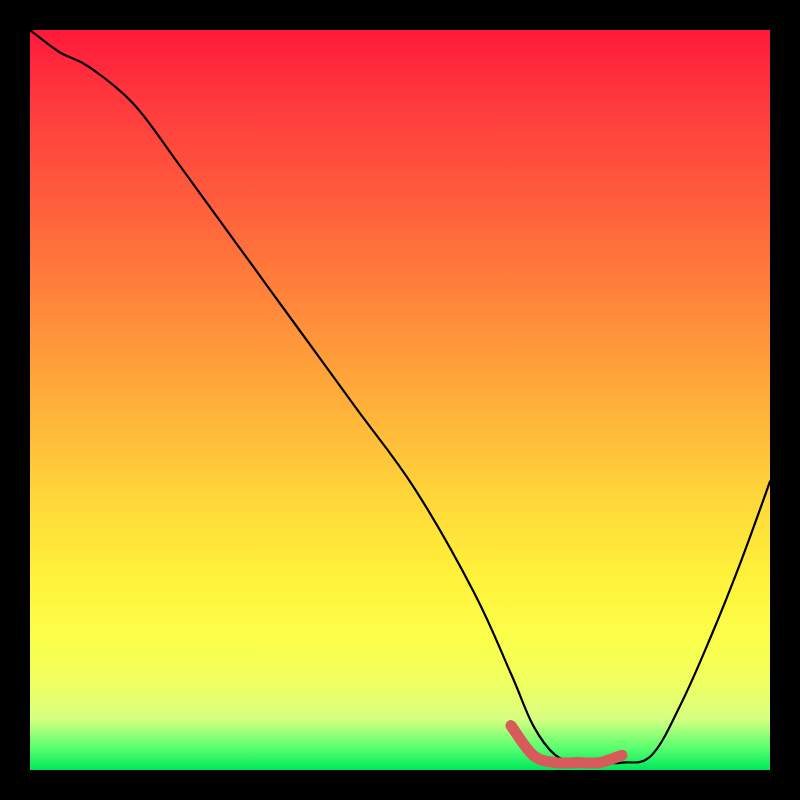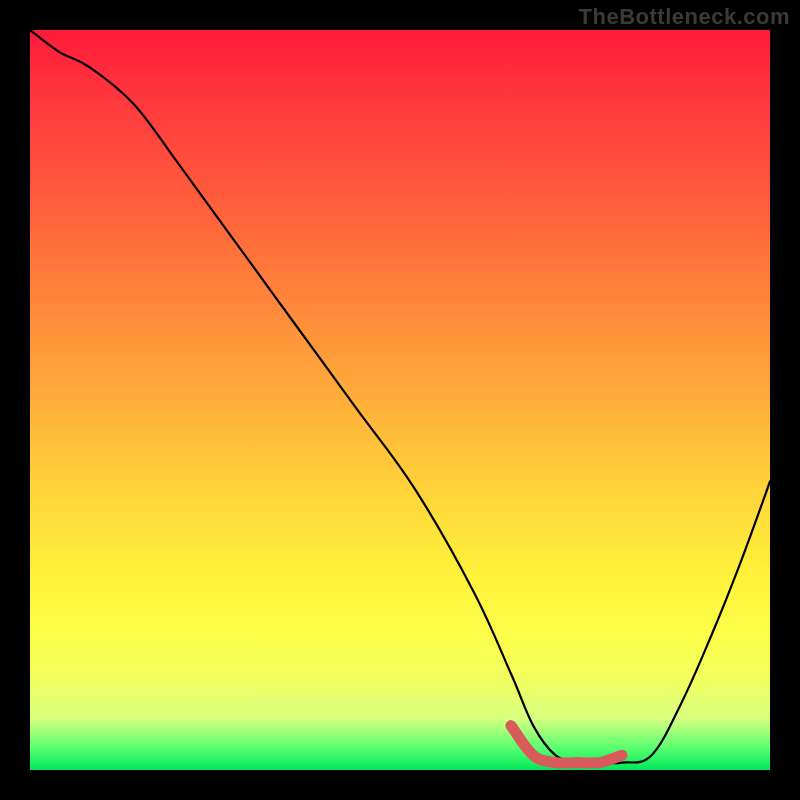--- a/index.html
+++ b/index.html
@@ -63,21 +63,20 @@
     position: absolute;
     left: 0; top: 0;
     width: 740px; height: 740px;
     z-index: 3;
   }
 </style>
 </head>
 <body>
 
 <div class="frame">
-  <div class="watermark">TheBottleneck.com</div>
 
   <div class="plot">
     <div class="gradient">
       <div class="red-yellow"></div>
     </div>
 
     <svg class="curves" viewBox="0 0 740 740" preserveAspectRatio="none">
       <path d="M 0.0 0.0 C 5.3 4.0, 18.9 15.5, 29.6 22.2 C 40.3 28.9, 45.9 27.7, 59.2 37.0 C 72.5 46.3, 87.6 56.7, 103.6 74.0 C 119.6 91.3, 129.4 107.9, 148.0 133.2 C 166.6 158.5, 185.9 185.3, 207.2 214.6 C 228.5 243.9, 245.1 266.7, 266.4 296.0 C 287.7 325.3, 304.3 348.1, 325.6 377.4 C 346.9 406.7, 363.5 425.5, 384.8 458.8 C 406.1 492.1, 426.7 529.1, 444.0 562.4 C 461.3 595.7, 470.3 619.8, 481.0 643.8 C 491.7 667.8, 495.2 680.9, 503.2 695.6 C 511.2 710.3, 517.4 718.5, 525.4 725.2 C 533.4 731.9, 539.6 731.3, 547.6 732.6 C 555.6 733.9, 561.8 732.6, 569.8 732.6 C 577.8 732.6, 582.7 733.9, 592.0 732.6 C 601.3 731.3, 610.9 735.9, 621.6 725.2 C 632.3 714.5, 640.5 694.7, 651.2 673.4 C 661.9 652.1, 670.1 632.1, 680.8 606.8 C 691.5 581.5, 699.7 560.8, 710.4 532.8 C 721.1 504.8, 734.7 466.1, 740.0 451.4" fill="none" stroke="#000000" stroke-width="2.2" stroke-linecap="round" stroke-linejoin="round"></path>
       <path d="M 481.0 695.6 C 485.0 700.9, 495.2 718.5, 503.2 725.2 C 511.2 731.9, 517.4 731.3, 525.4 732.6 C 533.4 733.9, 539.6 732.6, 547.6 732.6 C 555.6 732.6, 561.8 733.9, 569.8 732.6 C 577.8 731.3, 588.0 726.5, 592.0 725.2" fill="none" stroke="#d85a5a" stroke-width="11" stroke-linecap="round" stroke-linejoin="round"></path>
     </svg>

